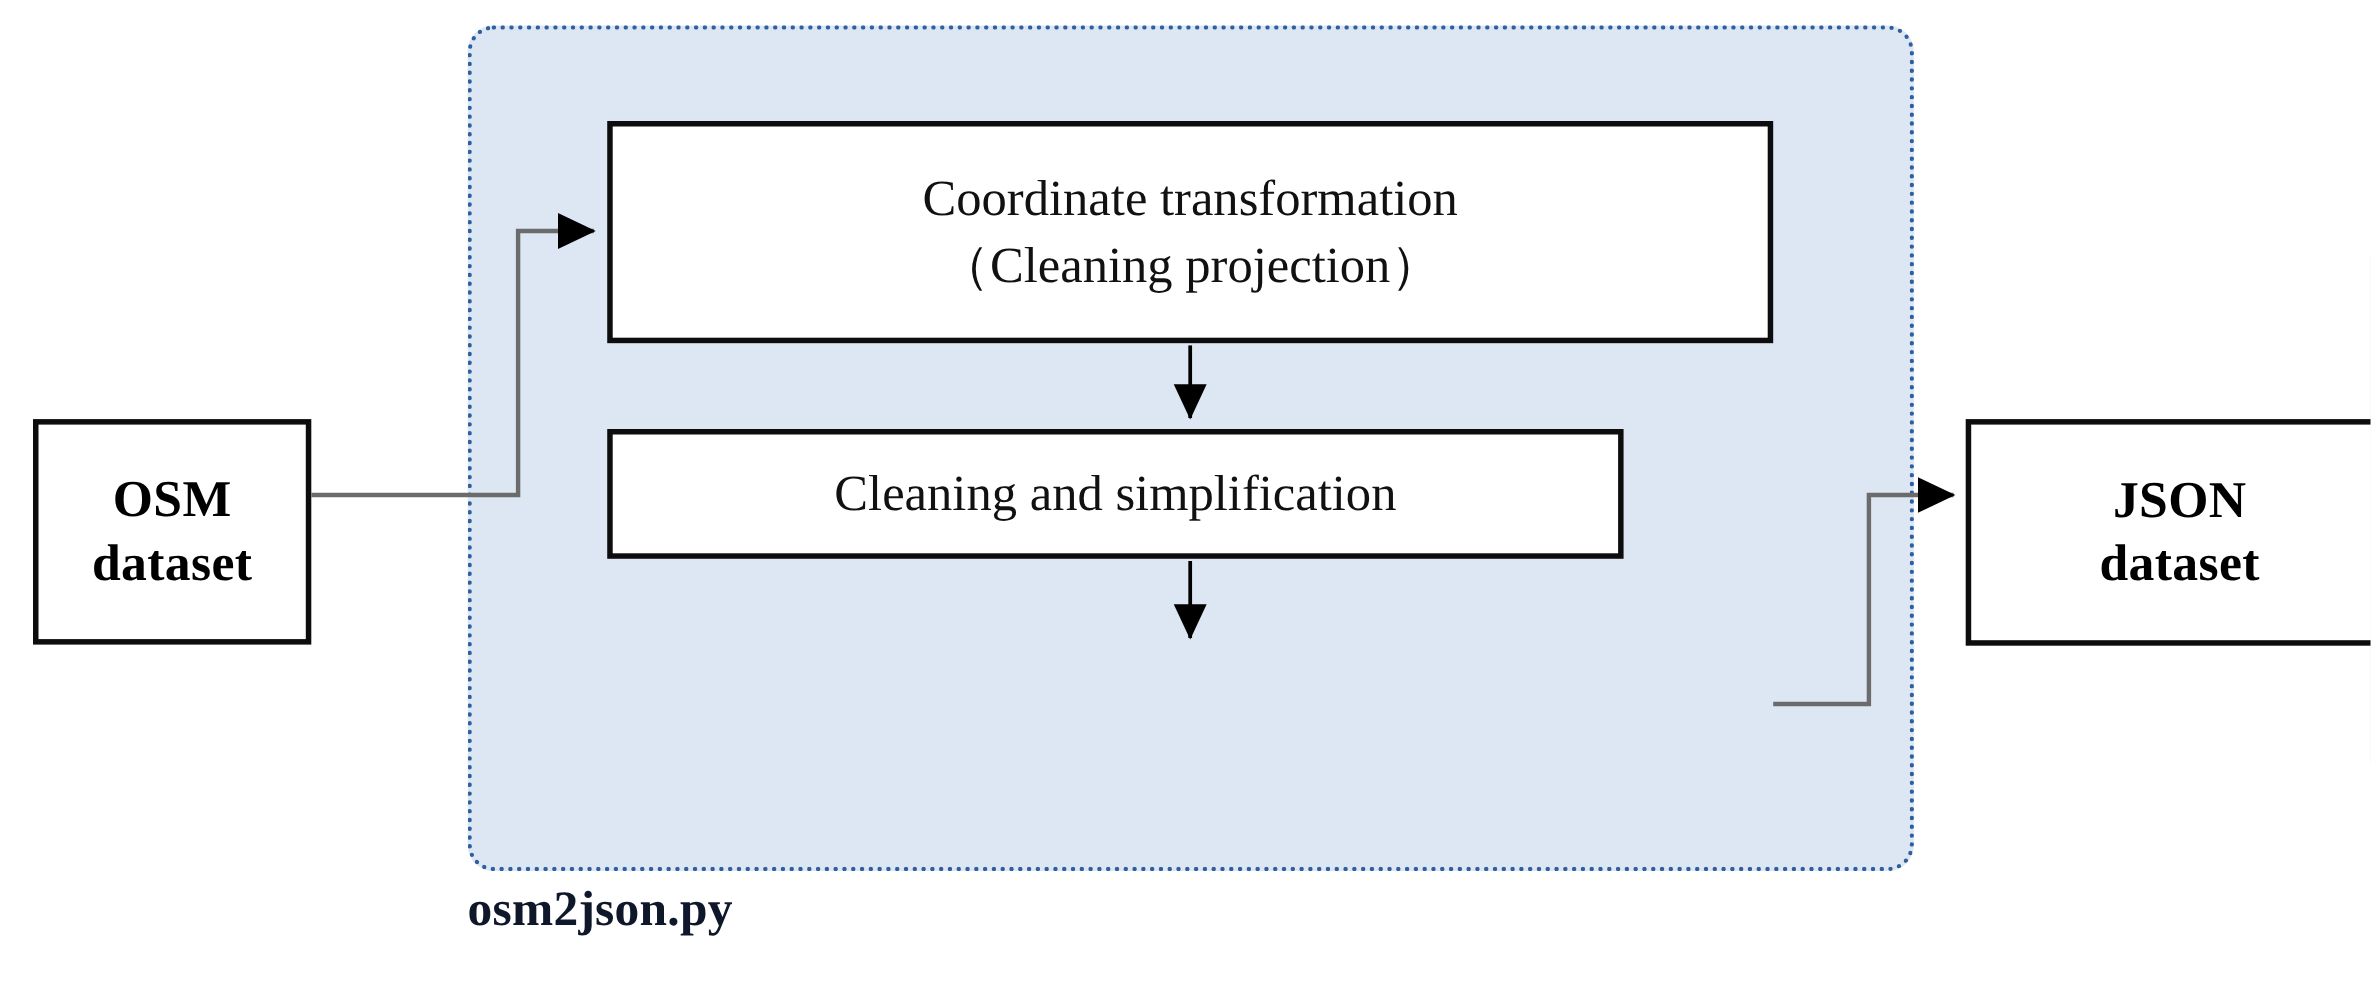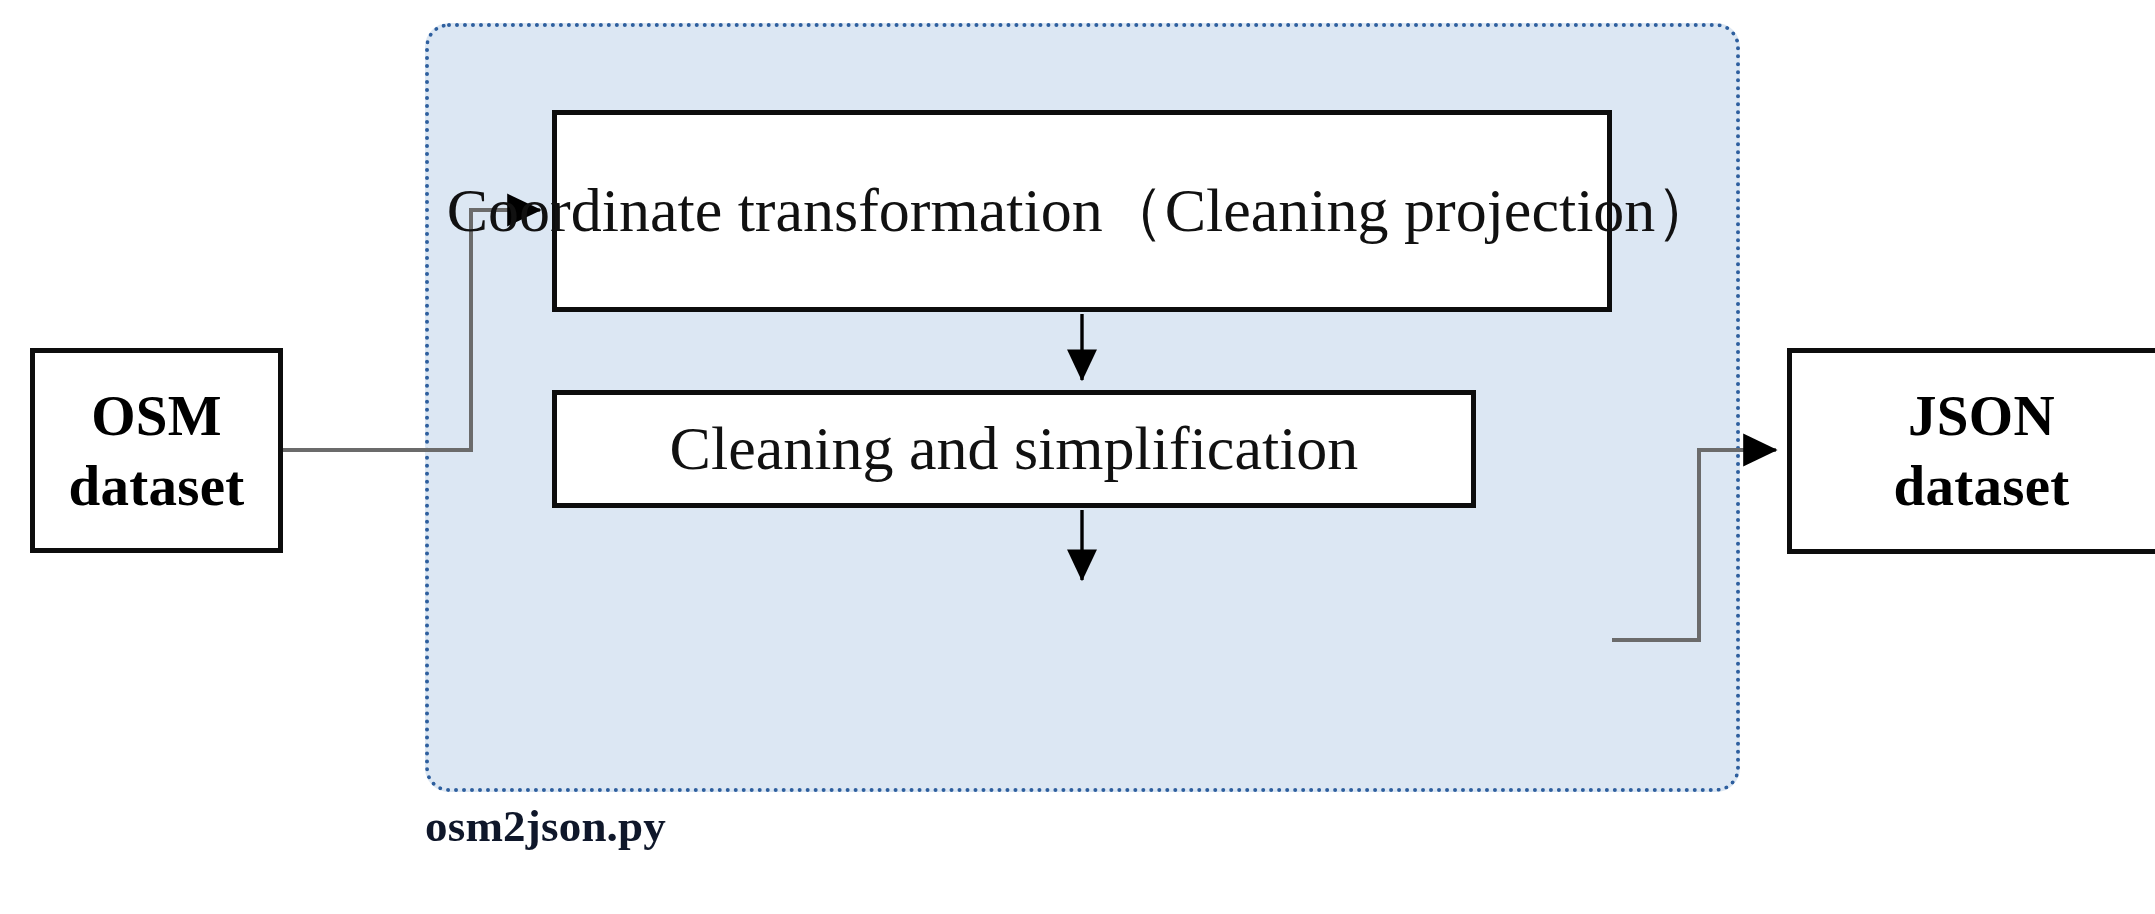--- a/index.html
+++ b/index.html
@@ -40,24 +40,25 @@
     position: absolute;
     box-sizing: border-box;
     background: #ffffff;
     border: 5px solid #0d0d0d;
     display: flex;
     flex-direction: column;
     align-items: center;
     justify-content: center;
     text-align: center;
     font-weight: bold;
-    font-size: 57px;
+    font-size: 47px;
     line-height: 1.22;
     color: #000000;
     letter-spacing: 0.3px;
+    margin-top: 33px;
   }
   #osm-box {
     left: 30px;
     top: 348px;
     width: 253px;
     height: 205px;
   }
   #json-box {
     left: 1787px;
     top: 348px;
@@ -66,25 +67,25 @@
   }
   .terminal-line { display: block; }
 
   
   .process-box {
     position: absolute;
     box-sizing: border-box;
     background: #ffffff;
     border: 5px solid #0d0d0d;
     display: flex;
-    flex-direction: row;
+    flex-direction: column;
     align-items: center;
     justify-content: center;
     text-align: center;
-    font-size: 62px;
+    font-size: 46px;
     line-height: 1.32;
     color: #111111;
     font-weight: 400;
   }
   #proc-box-0 {
     left: 552px;
     top: 110px;
     width: 1060px;
     height: 202px;
   }

